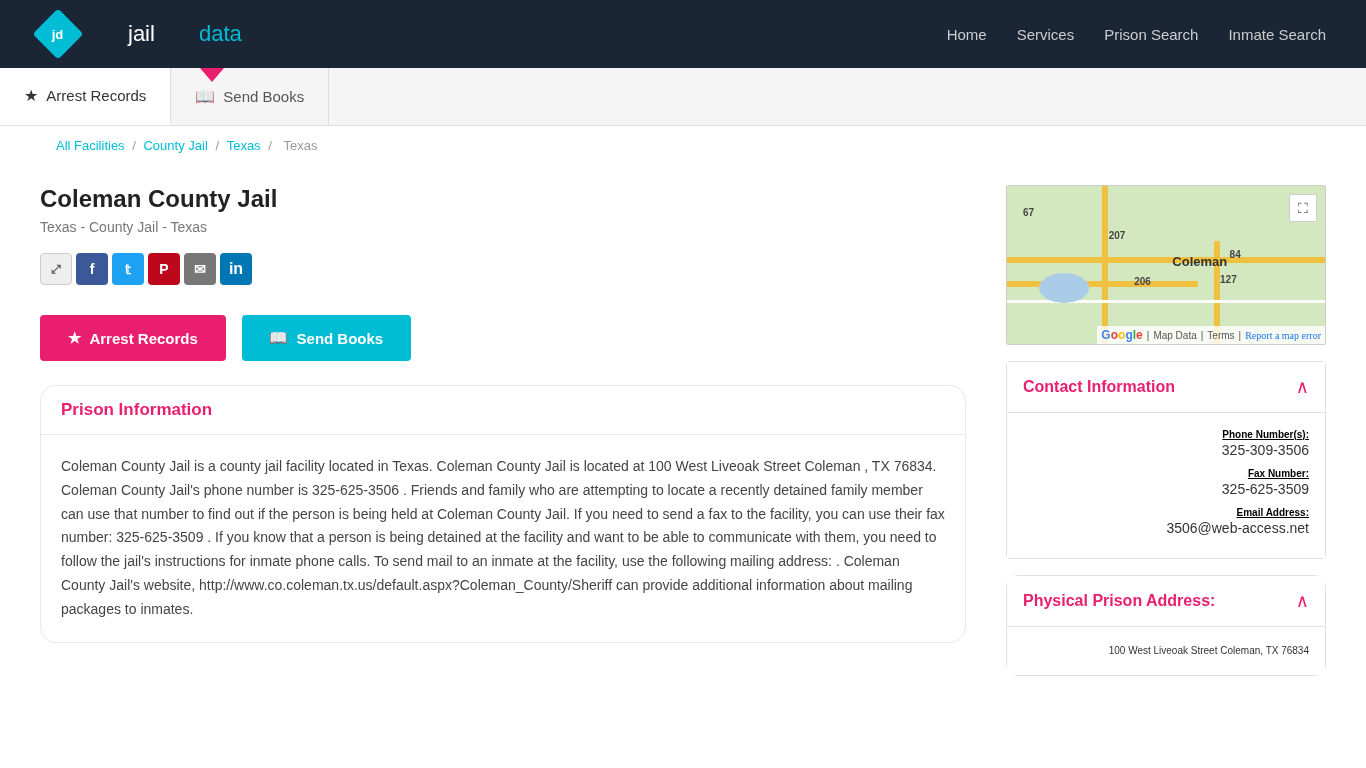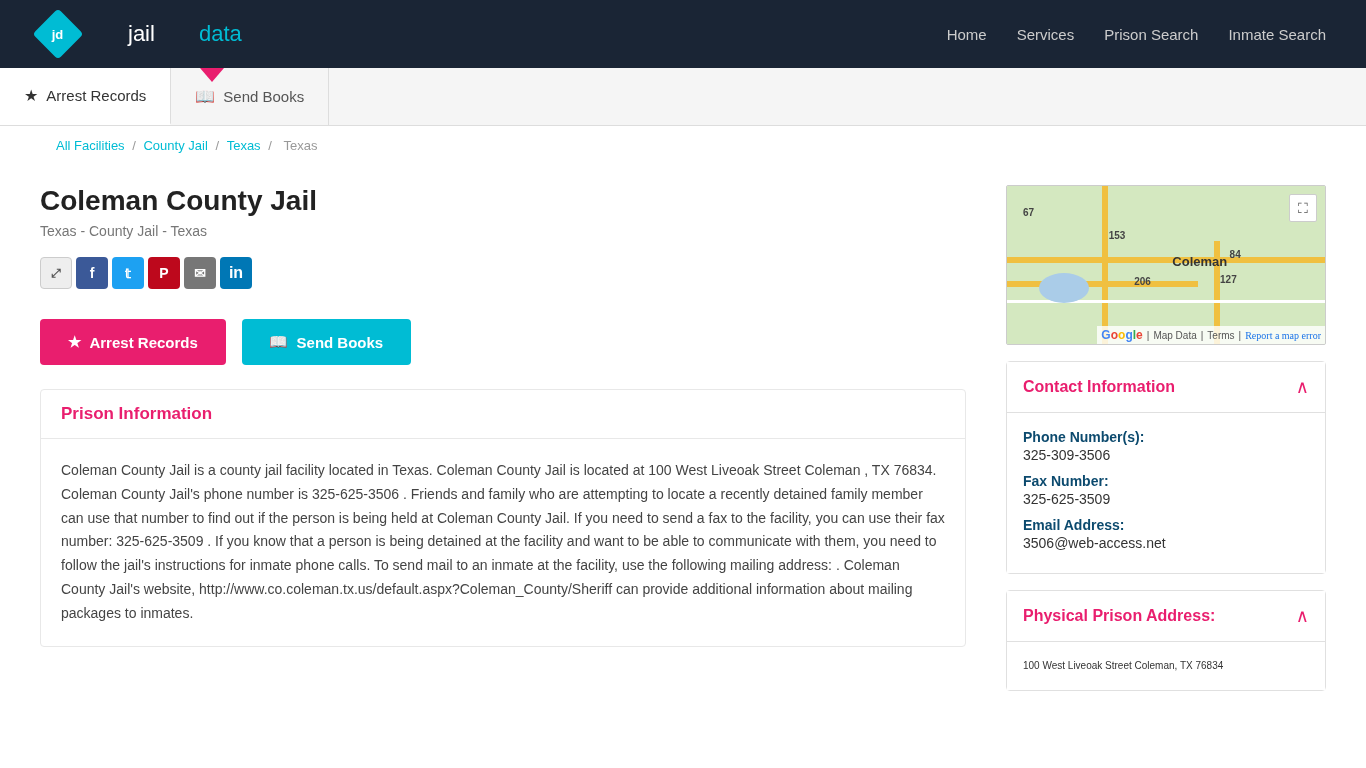--- a/index.html
+++ b/index.html
@@ -112,21 +112,21 @@
       display: flex;
       padding: 20px 40px 40px;
       gap: 40px;
       max-width: 1366px;
     }
     .left-col { flex: 1; min-width: 0; }
     .right-col { width: 320px; flex-shrink: 0; }
 
     
     .page-title {
-      font-size: 28px;
+      font-size: 24px;
       font-weight: 700;
       color: #222;
       margin-bottom: 6px;
     }
     .page-subtitle {
       font-size: 14px;
       color: #777;
       margin-bottom: 18px;
     }
 
@@ -265,21 +265,21 @@
       font-weight: 600;
       cursor: pointer;
       display: flex;
       align-items: center;
       gap: 8px;
     }
 
     
     .prison-info-section {
       border: 1px solid #e8e8e8;
-      border-radius: 4px;
+      border-radius: 16px;
     }
     .prison-info-header {
       padding: 14px 20px;
       border-bottom: 1px solid #e8e8e8;
     }
     .prison-info-title {
       font-size: 17px;
       font-weight: 600;
       color: #e91e6e;
     }
@@ -309,36 +309,37 @@
       font-size: 16px;
       font-weight: 600;
       color: #e91e6e;
     }
     .chevron-icon { color: #e91e6e; font-size: 18px; }
     .contact-card-body {
       padding: 16px;
       background: white;
     }
     .contact-field-label {
-      color: #0c4a6e;
-      font-weight: 600;
-      font-size: 14px;
+      color: #000000;
+      font-weight: 600;
+      font-size: 10px;
       margin-bottom: 2px;
       margin-top: 10px;
+      text-decoration: underline;
     }
     .contact-field-label:first-child { margin-top: 0; }
     .contact-field-value {
       color: #333;
       font-size: 14px;
       margin-bottom: 6px;
     }
 
     .address-card {
       border: 1px solid #e0e0e0;
-      border-radius: 4px;
+      border-radius: 12px;
     }
     .address-card-header {
       background: white;
       padding: 14px 16px;
       display: flex;
       align-items: center;
       justify-content: space-between;
       border-bottom: 1px solid #e0e0e0;
       cursor: pointer;
     }
@@ -436,21 +437,21 @@
     <div class="map-container">
       <div class="map-bg"></div>
 
       <div class="map-road-h" style="top:45%; left:0; width:100%;"></div>
       <div class="map-road-h" style="top:60%; left:0; width:60%;"></div>
       <div class="map-road-v" style="left:30%; top:0; height:100%;"></div>
       <div class="map-road-v" style="left:65%; top:35%; height:65%;"></div>
       <div class="map-road-thin-h" style="top:72%; left:0; width:100%;"></div>
       <div class="map-water" style="width:50px;height:30px;top:55%;left:10%;"></div>
 
-      <span class="map-label" style="top:28%;left:32%;font-size:10px;color:#444;">153</span>
+      <span class="map-label" style="top:28%;left:32%;font-size:10px;color:#444;">207</span>
       <span class="map-label" style="top:40%;left:70%;font-size:10px;color:#444;">84</span>
       <span class="map-label" style="top:56%;left:67%;font-size:10px;color:#444;">127</span>
       <span class="map-label" style="top:57%;left:40%;font-size:10px;color:#444;">206</span>
       <span class="map-label" style="top:13%;left:5%;font-size:10px;color:#444;">67</span>
       <span class="map-label" style="top:43%;left:52%;font-size:13px;color:#333;font-weight:bold;">Coleman</span>
       <div class="map-fullscreen-btn">⛶</div>
       <div class="map-footer">
         <span>
           <span class="google-logo">
             <span class="g">G</span><span class="o1">o</span><span class="o2">o</span><span class="g2">g</span><span class="l">l</span><span class="e">e</span>
@@ -458,21 +459,21 @@
         </span>
         <span> | </span>
         <span>Map Data</span>
         <span> | </span>
         <span>Terms</span>
         <span> | </span>
         <a style="color:#1a73e8;text-decoration:none;font-family:Liberation Serif, serif;">Report a map error</a>
       </div>
     </div>
 
-    <div style="margin-top:16px;">
+    <div style="margin-top:16px;text-align:right;">
 
       <div class="contact-card">
         <div class="contact-card-header">
           <span class="contact-card-title">Contact Information</span>
           <span class="chevron-icon">∧</span>
         </div>
         <div class="contact-card-body">
           <div class="contact-field-label">Phone Number(s):</div>
           <div class="contact-field-value">325-309-3506</div>
           <div class="contact-field-label">Fax Number:</div>

